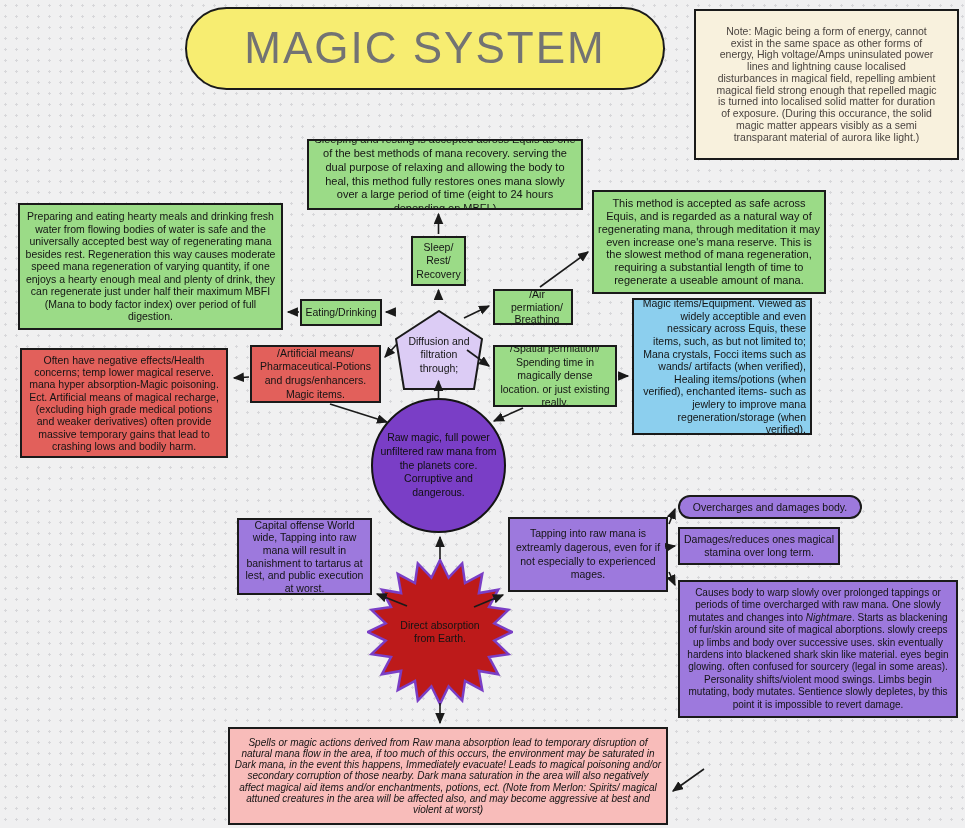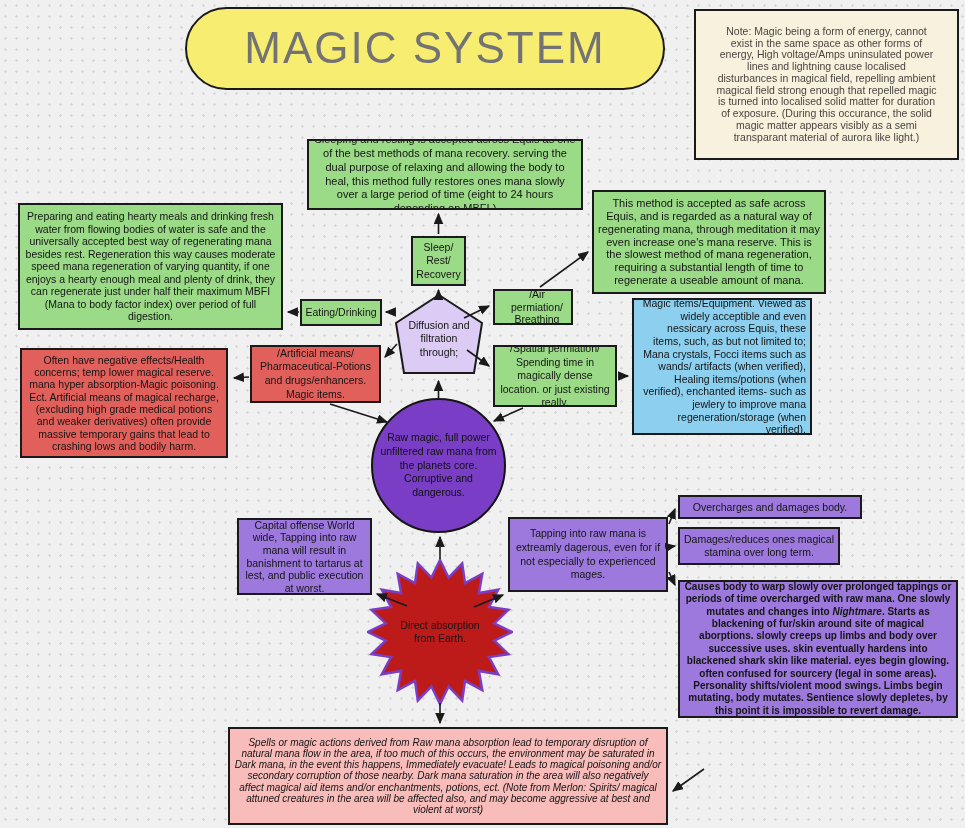--- a/index.html
+++ b/index.html
@@ -31,30 +31,30 @@
   .n-preparing{left:18px;top:203px;width:265px;height:127px;line-height:1.19;}
   .n-sleep-rest{left:411px;top:236px;width:55px;height:50px;line-height:1.3;padding:2px;}
   .n-eating{left:300px;top:299px;width:82px;height:27px;white-space:nowrap;}
   .n-air{left:493px;top:289px;width:80px;height:36px;padding-left:12px;}
   .n-often{left:20px;top:348px;width:208px;height:110px;line-height:1.17;}
   .n-artificial{left:250px;top:345px;width:131px;height:58px;line-height:1.3;}
   .n-spatial{left:493px;top:345px;width:124px;height:62px;line-height:1.3;}
   .n-magic-items{left:632px;top:298px;width:180px;height:137px;line-height:1.2;text-align:right;}
   .n-capital{left:237px;top:518px;width:135px;height:77px;line-height:1.2;}
   .n-tapping{left:508px;top:517px;width:160px;height:75px;line-height:1.3;}
-  .n-overcharges{left:678px;top:495px;width:184px;height:24px;}
+  .n-overcharges{left:678px;top:495px;width:184px;height:24px;border-radius:12px;}
   .n-damages{left:678px;top:527px;width:162px;height:38px;}
-  .n-causes{left:678px;top:580px;width:280px;height:138px;font-size:10px;line-height:1.24;font-weight:bold;}
+  .n-causes{left:678px;top:580px;width:280px;height:138px;font-size:10px;line-height:1.24;}
   .n-death{left:678px;top:722px;width:280px;height:46px;line-height:1.3;}
   .n-spells{left:228px;top:727px;width:440px;height:98px;font-size:10px;line-height:1.12;}
 
   .shape{position:absolute;z-index:2;}
   .shape-label{position:absolute;inset:0;display:flex;align-items:center;justify-content:center;
                text-align:center;font-size:10.5px;line-height:1.28;color:#141414;}
-  .pent{left:395px;top:294px;width:88px;height:80px;text-decoration:underline;}
+  .pent{left:395px;top:310px;width:88px;height:80px;text-decoration:underline;}
   .pent .shape-label{padding-top:10px;}
   .pent .shape-label span{width:62px;}
   .circle{left:371px;top:398px;width:135px;height:135px;border-radius:50%;
           background:#7a3ec6;border:2px solid #141414;box-sizing:border-box;
           display:flex;align-items:center;justify-content:center;text-align:center;
           font-size:10.5px;line-height:1.3;color:#101010;z-index:2;position:absolute;}
   .circle span{width:118px;}
   .star{left:367px;top:558px;width:146px;height:148px;}
   .star .shape-label span{width:100px;}
 

